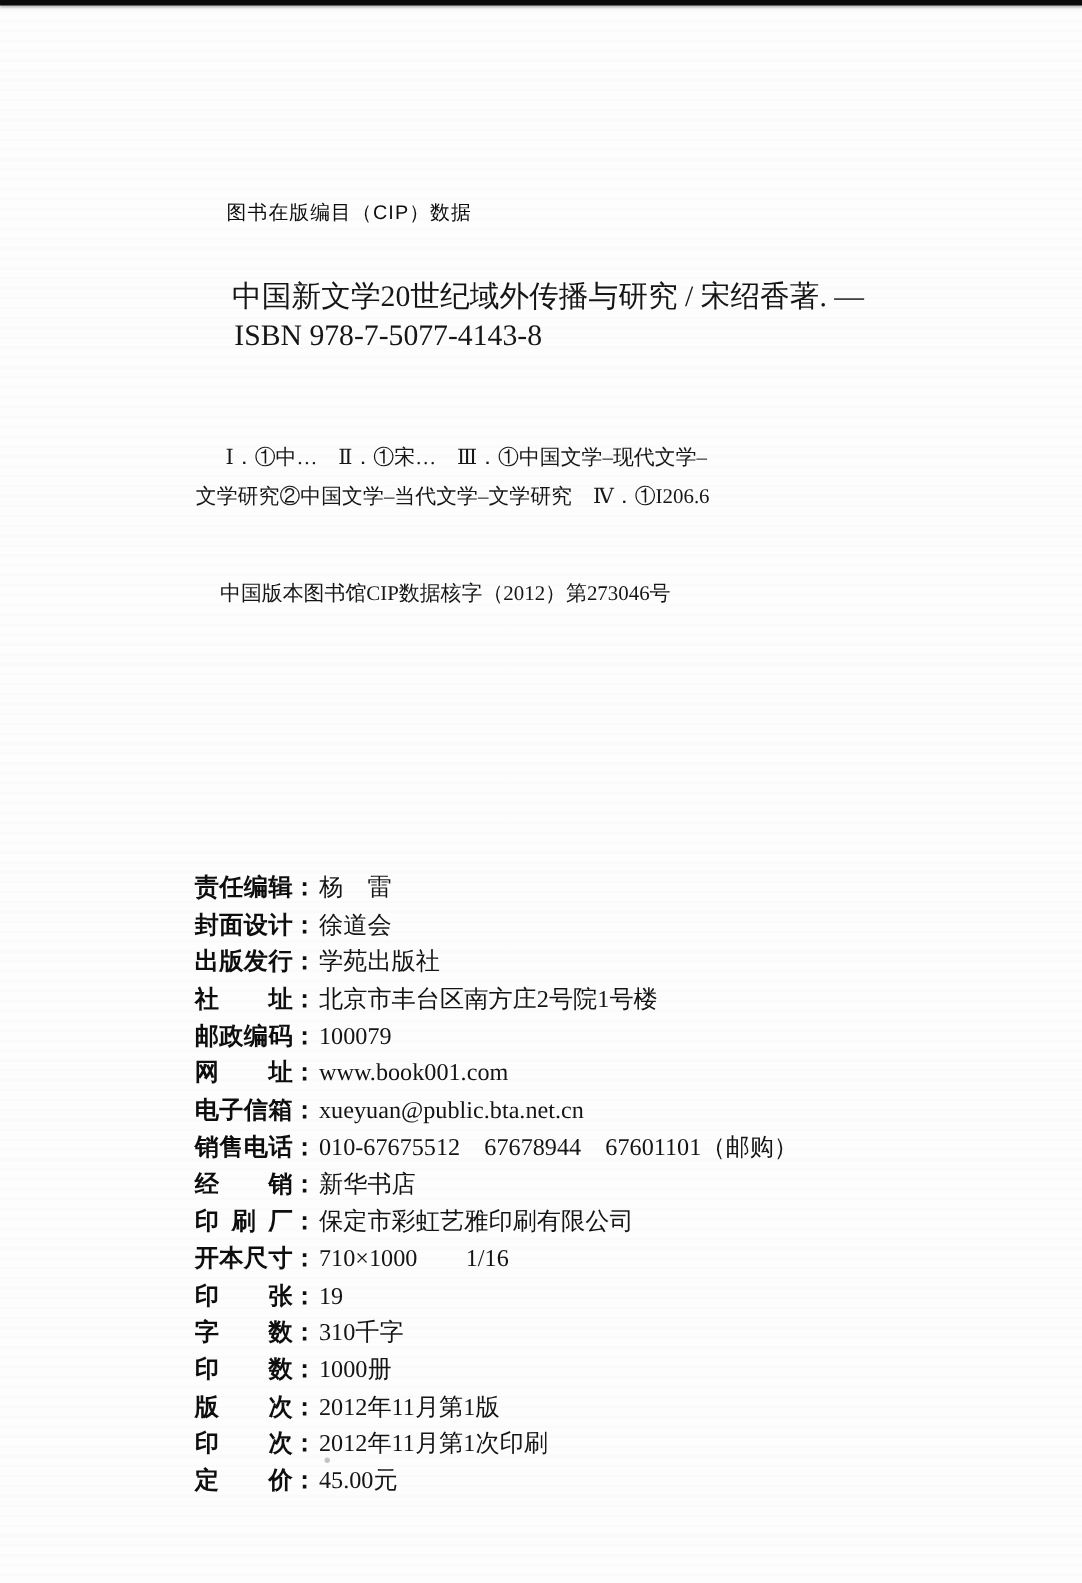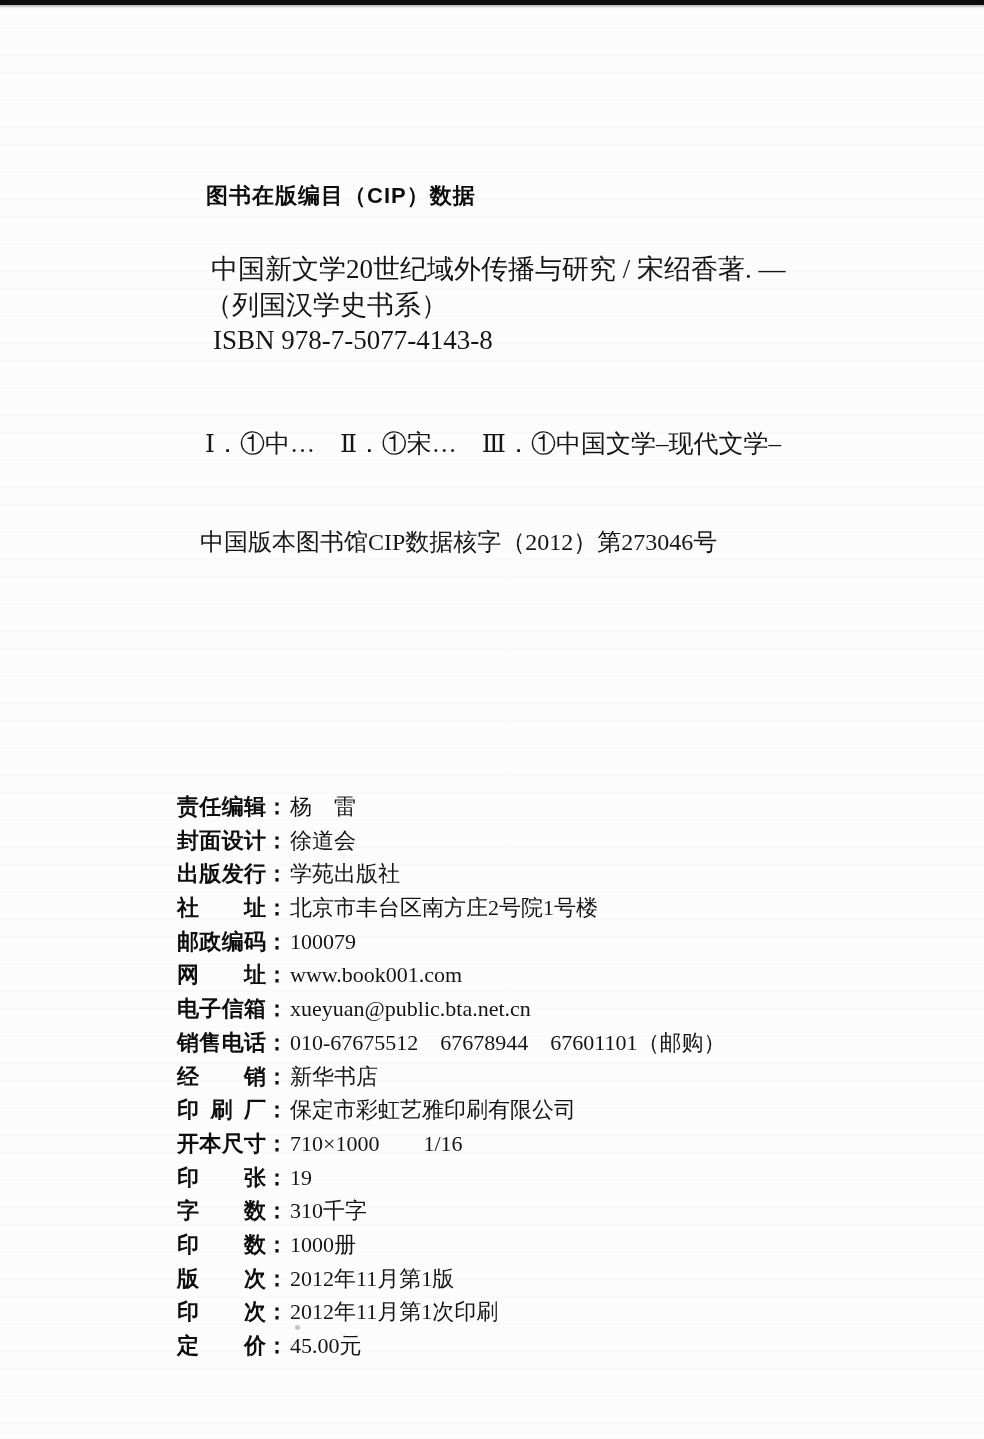--- a/index.html
+++ b/index.html
@@ -24,51 +24,51 @@
     left: 0; top: 0;
     width: 984px; height: 5px;
     background: #0b0b0b;
     box-shadow: 0 2px 2px rgba(0,0,0,0.25);
   }
   .page-title {
     position: absolute;
     left: 206px; top: 181px;
     margin: 0;
     font-family: "Liberation Sans", "DejaVu Sans", sans-serif;
-    font-size: 22px;
-    font-weight: bold;
+    font-size: 18px;
+    font-weight: normal;
     letter-spacing: 1px;
     color: #0d0d0d;
     white-space: pre;
   }
   .cip-entry {
     position: absolute;
     left: 178px; top: 252px;
     width: 640px;
     font-size: 27px;
     line-height: 35.5px;
   }
   .cip-entry p, .classification p, .cip-no {
     margin: 0;
     white-space: pre-wrap;
   }
   .indent-1 { text-indent: 33px; }
   .indent-2 { text-indent: 27px; }
   .indent-3 { text-indent: 35px; }
   .classification {
     position: absolute;
-    left: 178px; top: 427px;
+    left: 178px; top: 400px;
     width: 660px;
-    font-size: 25px;
+    font-size: 19px;
     line-height: 34.5px;
   }
   .cip-no {
     position: absolute;
     left: 200px; top: 526px;
-    font-size: 24px;
+    font-size: 19px;
   }
   .colophon {
     position: absolute;
     left: 177px; top: 792px;
     width: 700px;
     font-size: 22px;
   }
   .colophon .row {
     height: 33.7px;
     display: flex;
@@ -108,26 +108,26 @@
 <body>
 
 <div>
 
   <div class="scan-top-edge"></div>
 
   <h1 class="page-title">图书在版编目（CIP）数据</h1>
 
   <div class="cip-entry">
     <p class="indent-1">中国新文学20世纪域外传播与研究 / 宋绍香著. —</p>
-    <p class="indent-2">（列国汉学史书系）</p>
     <p class="indent-3">ISBN 978-7-5077-4143-8</p>
   </div>
 
   <div class="classification">
     <p class="indent-2">Ⅰ．①中…　Ⅱ．①宋…　Ⅲ．①中国文学–现代文学–</p>
+    <p>文学研究②中国文学–当代文学–文学研究　Ⅳ．①I206.6</p>
   </div>
 
   <p class="cip-no">中国版本图书馆CIP数据核字（2012）第273046号</p>
 
   <div class="colophon">
     <div class="row">
       <span class="lbl">责任编辑</span><span class="colon">：</span><span class="val">杨　雷</span>
     </div>
     <div class="row">
       <span class="lbl">封面设计</span><span class="colon">：</span><span class="val">徐道会</span>

